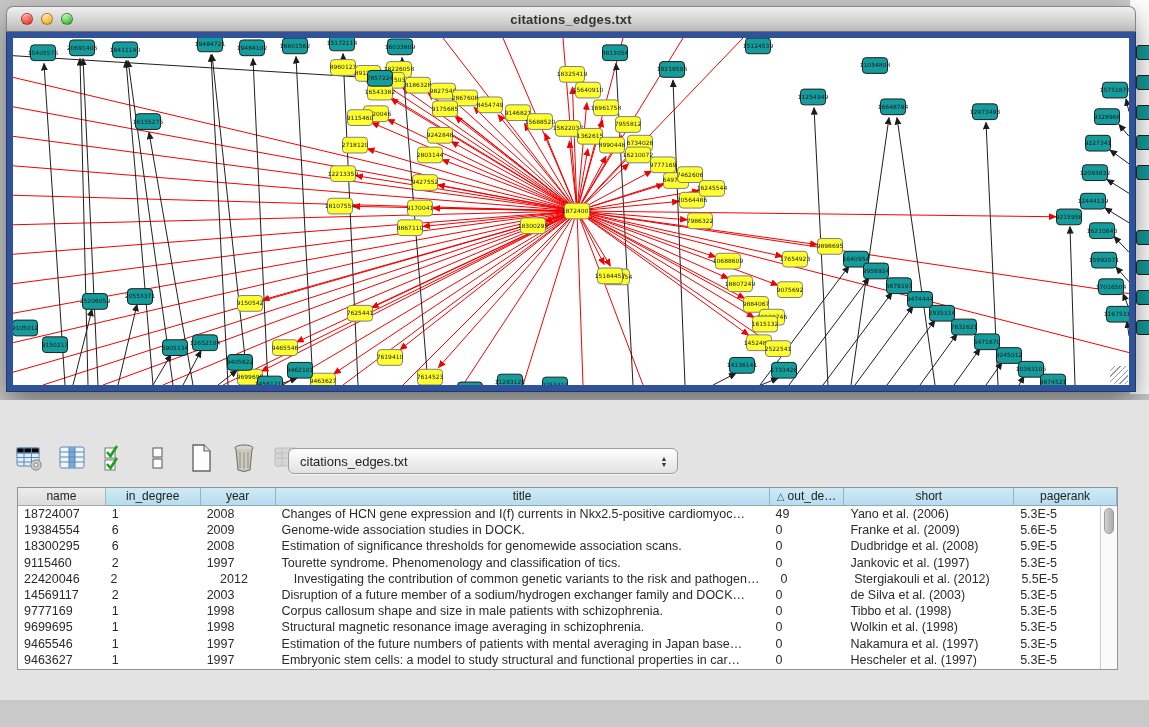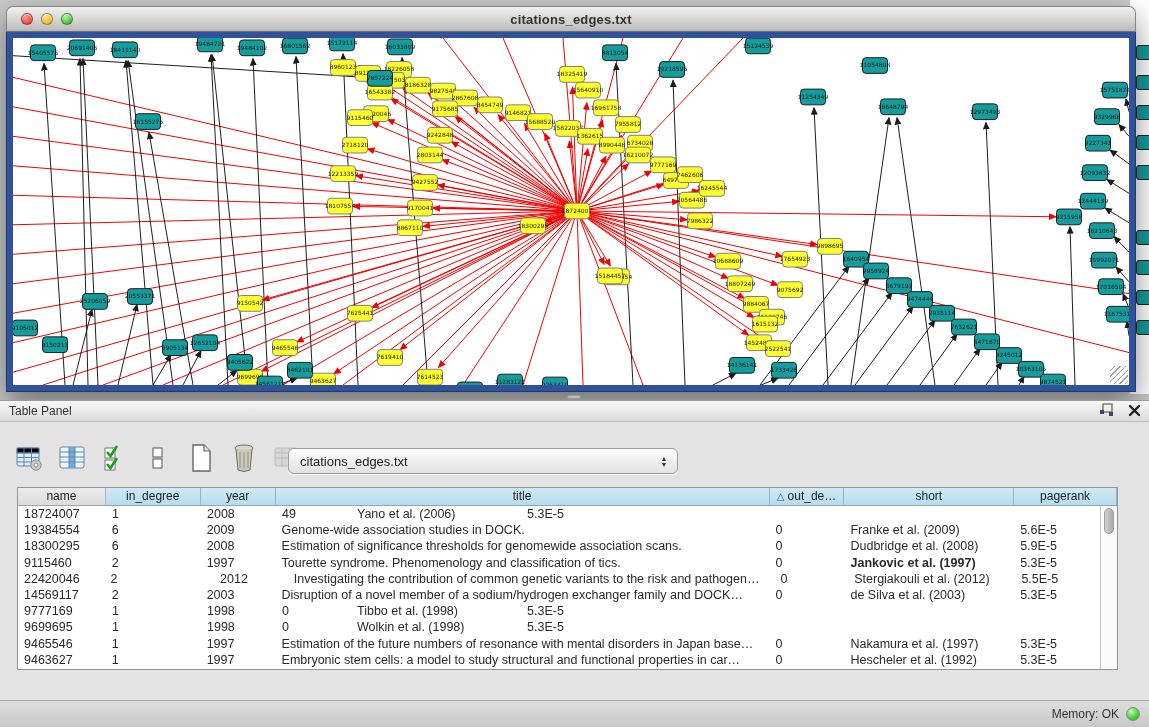--- a/index.html
+++ b/index.html
@@ -703,38 +703,20 @@
               <rect x="758.5" y="330" width="25" height="16" rx="3.5" fill="#159c9c" stroke="#1e1e1e"></rect>
               <text x="771" y="340" text-anchor="middle" font-size="6" fill="#1a1a1a" font-family="&quot;DejaVu Sans&quot;,sans-serif">1733426</text>
             </g>
           </svg>
         <div class="grip"></div>
       </div>
     </div>
   </div>
 
   <div class="panel">
-    <div class="panel-titlebar">
-      <div class="drag-handle"></div>
-      <span class="panel-title">Table Panel</span>
-      <div class="panel-controls">
-        <span>
-          <svg width="15" height="14" viewBox="0 0 15 14">
-            <rect x="4" y="1" width="9" height="8" fill="none" stroke="#7a7a4a" stroke-width="1.4"></rect>
-            <rect x="1" y="7" width="4" height="4" fill="#2c4a7c"></rect>
-            <rect x="10" y="9" width="4" height="4" fill="#2c4a7c"></rect>
-          </svg>
-        </span>
-        <span>
-          <svg width="13" height="13" viewBox="0 0 13 13">
-            <path d="M2 2 L11 11 M11 2 L2 11" stroke="#222" stroke-width="2.4" stroke-linecap="round"></path>
-          </svg>
-        </span>
-      </div>
-    </div>
 
     <div class="toolbar">
       <span class="tb-icon">
         <svg width="28" height="28" viewBox="0 0 28 28">
           <rect x="2" y="4" width="22" height="18" rx="2" fill="#dfeefb" stroke="#5b87b5"></rect>
           <rect x="2" y="4" width="22" height="5" fill="#aecdе9" stroke="#5b87b5"></rect>
           <path d="M2 9 h22 M2 13.5 h22 M2 18 h22 M9 4 v18 M16.5 4 v18" stroke="#5b87b5" fill="none"></path>
           <circle cx="21" cy="21" r="5.2" fill="#c9c9c9" stroke="#8a8a8a"></circle>
           <circle cx="21" cy="21" r="2" fill="#efefef" stroke="#8a8a8a"></circle>
         </svg>
@@ -802,20 +784,21 @@
           <div class="th" style="width: 495px;">title</div>
           <div class="th" style="width: 75px;"><span class="sort-tri">△</span>out_de…</div>
           <div class="th" style="width: 170px;">short</div>
           <div class="th" style="width: 103px;">pagerank</div>
         </div>
       <div class="tbody" id="tbody">
           <div class="tr">
             <div class="td" style="width: 88px;">18724007</div>
             <div class="td" style="width: 95px;">1</div>
             <div class="td" style="width: 75px;">2008</div>
+            <div class="td" style="width: 495px;">Changes of HCN gene expression and I(f) currents in Nkx2.5-positive cardiomyoc…</div>
             <div class="td" style="width: 75px;">49</div>
             <div class="td" style="width: 170px;">Yano et al. (2006)</div>
             <div class="td" style="width: 86px;">5.3E-5</div>
           </div>
           <div class="tr">
             <div class="td" style="width: 88px;">19384554</div>
             <div class="td" style="width: 95px;">6</div>
             <div class="td" style="width: 75px;">2009</div>
             <div class="td" style="width: 495px;">Genome-wide association studies in DOCK.</div>
             <div class="td" style="width: 75px;">0</div>
@@ -830,80 +813,78 @@
             <div class="td" style="width: 75px;">0</div>
             <div class="td" style="width: 170px;">Dudbridge et al. (2008)</div>
             <div class="td" style="width: 86px;">5.9E-5</div>
           </div>
           <div class="tr">
             <div class="td" style="width: 88px;">9115460</div>
             <div class="td" style="width: 95px;">2</div>
             <div class="td" style="width: 75px;">1997</div>
             <div class="td" style="width: 495px;">Tourette syndrome. Phenomenology and classification of tics.</div>
             <div class="td" style="width: 75px;">0</div>
-            <div class="td" style="width: 170px; font-weight: bold;">Jankovic et al. (1997)</div>
+            <div class="td" style="width: 170px;">Jankovic et al. (1997)</div>
             <div class="td" style="width: 86px;">5.3E-5</div>
           </div>
           <div class="tr">
             <div class="td" style="width: 88px;">22420046</div>
             <div class="td" style="width: 95px;">2</div>
             <div class="td" style="width: 75px; margin-left: 16px;">2012</div>
             <div class="td" style="width: 495px;">Investigating the contribution of common genetic variants to the risk and pathogen…</div>
             <div class="td" style="width: 75px;">0</div>
             <div class="td" style="width: 170px;">Stergiakouli et al. (2012)</div>
             <div class="td" style="width: 86px;">5.5E-5</div>
           </div>
           <div class="tr">
             <div class="td" style="width: 88px;">14569117</div>
             <div class="td" style="width: 95px;">2</div>
             <div class="td" style="width: 75px;">2003</div>
-            <div class="td" style="width: 495px;">Disruption of a novel member of a sodium/hydrogen exchanger family and DOCK…</div>
+            <div class="td" style="width: 495px;">Disruption of a future member of a sodium/hydrogen exchanger family and DOCK…</div>
             <div class="td" style="width: 75px;">0</div>
             <div class="td" style="width: 170px;">de Silva et al. (2003)</div>
             <div class="td" style="width: 86px;">5.3E-5</div>
           </div>
           <div class="tr">
             <div class="td" style="width: 88px;">9777169</div>
             <div class="td" style="width: 95px;">1</div>
             <div class="td" style="width: 75px;">1998</div>
+            <div class="td" style="width: 495px;">Corpus callosum shape and size in male patients with schizophrenia.</div>
             <div class="td" style="width: 75px;">0</div>
             <div class="td" style="width: 170px;">Tibbo et al. (1998)</div>
             <div class="td" style="width: 86px;">5.3E-5</div>
           </div>
           <div class="tr">
             <div class="td" style="width: 88px;">9699695</div>
             <div class="td" style="width: 95px;">1</div>
             <div class="td" style="width: 75px;">1998</div>
+            <div class="td" style="width: 495px;">Structural magnetic resonance image averaging in schizophrenia.</div>
             <div class="td" style="width: 75px;">0</div>
             <div class="td" style="width: 170px;">Wolkin et al. (1998)</div>
             <div class="td" style="width: 86px;">5.3E-5</div>
           </div>
           <div class="tr">
             <div class="td" style="width: 88px;">9465546</div>
             <div class="td" style="width: 95px;">1</div>
             <div class="td" style="width: 75px;">1997</div>
-            <div class="td" style="width: 495px;">Estimation of the future numbers of resonance with mental disorders in Japan base…</div>
+            <div class="td" style="width: 495px;">Estimation of the future numbers of patients with mental averaging in Japan base…</div>
             <div class="td" style="width: 75px;">0</div>
             <div class="td" style="width: 170px;">Nakamura et al. (1997)</div>
             <div class="td" style="width: 86px;">5.3E-5</div>
           </div>
           <div class="tr">
             <div class="td" style="width: 88px;">9463627</div>
             <div class="td" style="width: 95px;">1</div>
             <div class="td" style="width: 75px;">1997</div>
             <div class="td" style="width: 495px;">Embryonic stem cells: a model to study structural and functional properties in car…</div>
             <div class="td" style="width: 75px;">0</div>
-            <div class="td" style="width: 170px;">Hescheler et al. (1992)</div>
+            <div class="td" style="width: 170px;">Hescheler et al. (1997)</div>
             <div class="td" style="width: 86px;">5.3E-5</div>
           </div>
         </div>
       <div class="vscroll">
         <div class="vthumb"></div>
       </div>
     </div>
 
   </div>
 
-  <div class="statusbar">
-    <span class="mem">Memory: OK</span>
-    <span class="memdot"></span>
-  </div>
 </div>
 
 </body></html>

